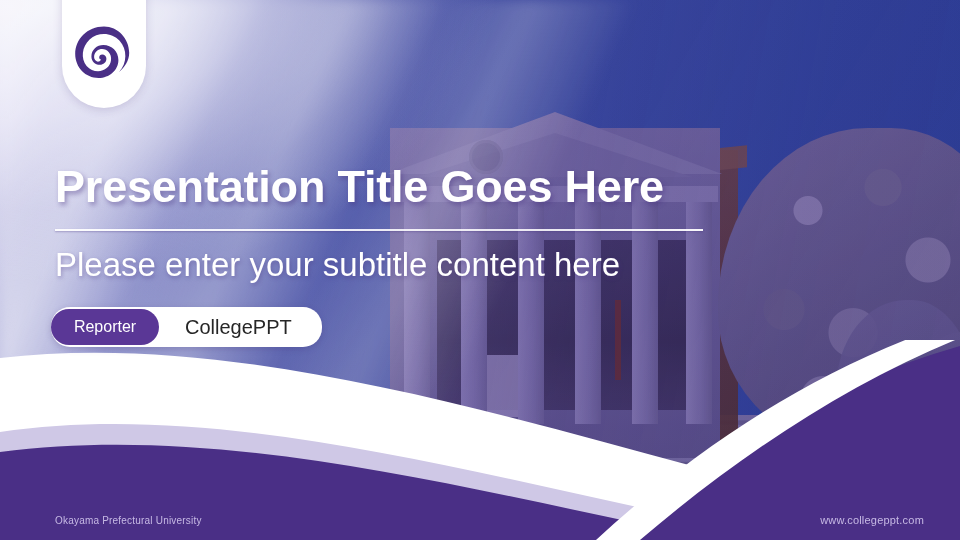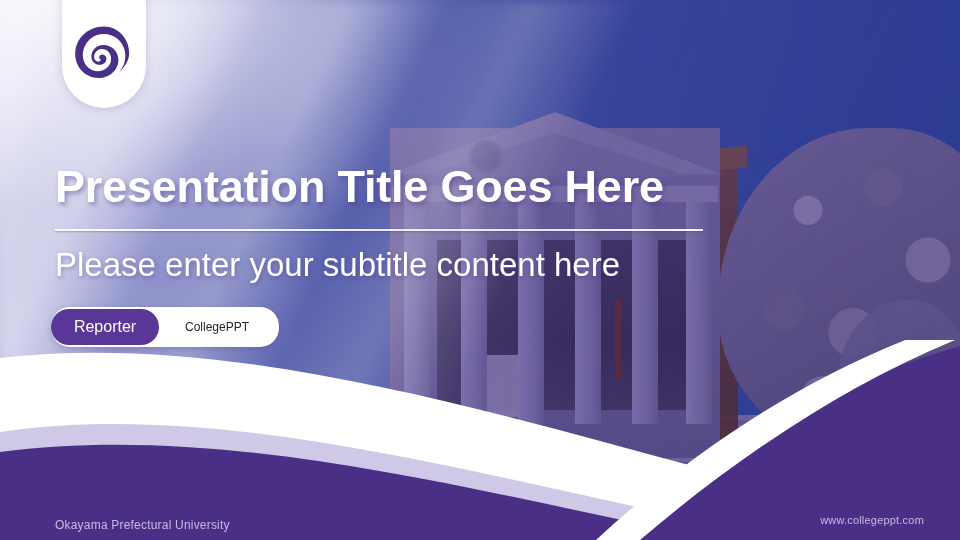--- a/index.html
+++ b/index.html
@@ -298,37 +298,37 @@
     display: flex;
     align-items: center;
     justify-content: center;
     background: #5a3796;
     border-radius: 19px;
     color: #ffffff;
     font-size: 16px;
   }
   .pill-value {
     padding: 0 10px 0 26px;
-    font-size: 12px;
+    font-size: 20px;
     color: #262626;
     white-space: nowrap;
   }
 
   
   .waves {
     position: absolute;
     left: 0; bottom: 0;
     width: 960px; height: 200px;
   }
 
   
   .footer-left {
     position: absolute;
-    left: 55px; bottom: 8px;
-    font-size: 12px;
+    left: 55px; bottom: 14px;
+    font-size: 10px;
     color: #c6b9e4;
     letter-spacing: .2px;
   }
   .footer-right {
     position: absolute;
     right: 36px; bottom: 14px;
     font-size: 11px;
     color: #c6b9e4;
     letter-spacing: .2px;
     text-align: center;

